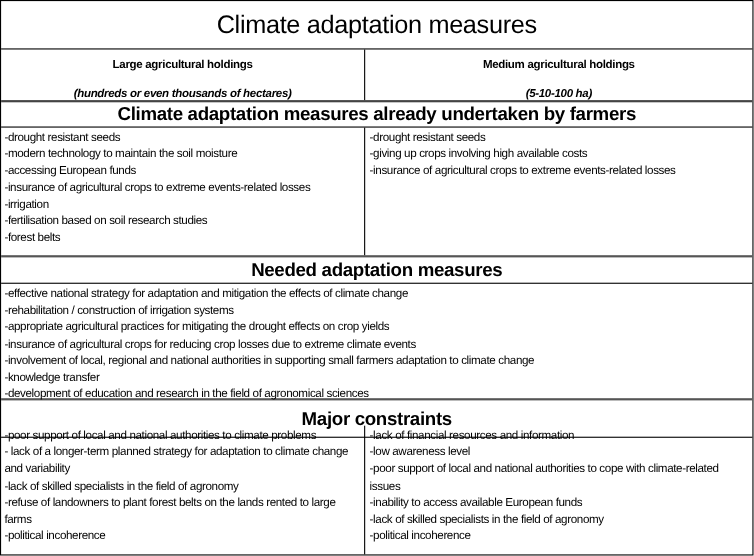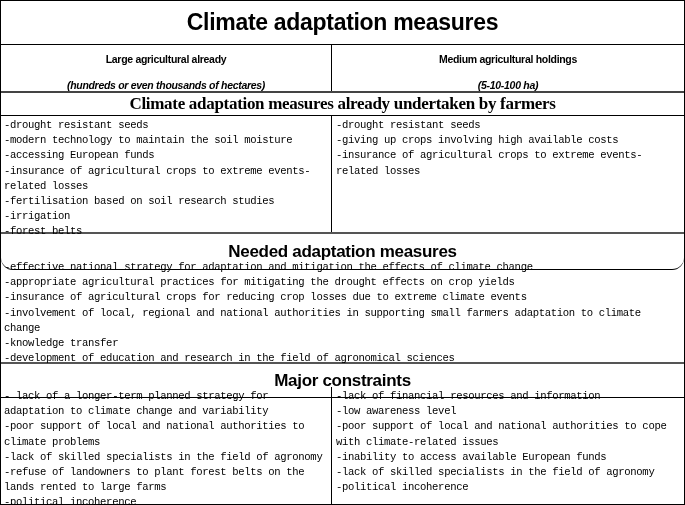--- a/index.html
+++ b/index.html
@@ -1,90 +1,91 @@
 <!DOCTYPE html>
 <html><head>
 <meta charset="utf-8">
 <style>
   html, body { margin: 0; padding: 0; background: #ffffff; }
   body { width: 685px; height: 505px; overflow: hidden; font-family: "Liberation Sans", sans-serif; color: #000; }
   .table { position: relative; width: 683px; height: 503px; border: 1px solid #000; box-sizing: content-box; }
   .row { position: absolute; left: 0; width: 683px; box-sizing: border-box; }
-  .title { top: 0; height: 44px; border-bottom: 1px solid #000; display: flex; align-items: center; justify-content: center; font-size: 23px; font-weight: bold; letter-spacing: -0.3px; }
+  .title { top: 0; height: 44px; border-bottom: 1px solid #000; display: flex; align-items: center; justify-content: center; font-size: 23px; font-weight: normal; letter-spacing: -0.3px; }
   .subhead { top: 44px; height: 48px; border-bottom: 2px solid #444; display: flex; }
   .subhead .cell { text-align: center; font-size: 10.5px; font-weight: bold; padding-top: 7px; line-height: 15px; letter-spacing: -0.3px; }
   .subhead .cell .it { font-style: italic; display: block; margin-top: 11px; }
   .cell { box-sizing: border-box; height: 100%; }
   .left { width: 331px; border-right: 1px solid #000; }
   .right { width: 352px; }
   .sec-head { display: flex; align-items: center; justify-content: center; font-weight: bold; font-size: 17px; border-bottom: 1px solid #000; letter-spacing: -0.3px; }
   .sec-body { display: flex; border-bottom: 2px solid #555; }
   .sec-body .cell { padding: 2px 3px 0 3px; font-size: 10.6px; line-height: 15.2px; letter-spacing: -0.35px; }
   .sec-body.full .cell { width: 100%; }
   .sec-body .right { padding-left: 4px; }
-  .item { display: block; font-family: Liberation Mono, monospace; }
-  .s1h { top: 92px; height: 23px; font-family: Liberation Serif, serif; }
+  .item { display: block; }
+  .s1h { top: 92px; height: 23px; }
   .s1b { top: 115px; height: 118px; }
-  .s2h { top: 233px; height: 36px; border-radius: 12px; }
+  .s2h { top: 233px; height: 24px; }
   .s2b { top: 257px; height: 106px; }
   .s3h { top: 363px; height: 34px; }
   .s3b { top: 386px; height: 117px; border-bottom: none; }
 </style>
 </head>
 <body>
 
 <div class="table">
   <div class="row title">Climate adaptation measures</div>
 
   <div class="row subhead">
     <div class="cell left">
-      <span>Large agricultural already</span>
+      <span>Large agricultural holdings</span>
       <span class="it">(hundreds or even thousands of hectares)</span>
     </div>
     <div class="cell right">
       <span>Medium agricultural holdings</span>
       <span class="it">(5-10-100 ha)</span>
     </div>
   </div>
 
   <div class="row sec-head s1h">Climate adaptation measures already undertaken by farmers</div>
   <div class="row sec-body s1b">
     <div class="cell left">
       <span class="item">-drought resistant seeds</span>
       <span class="item">-modern technology to maintain the soil moisture</span>
       <span class="item">-accessing European funds</span>
       <span class="item">-insurance of agricultural crops to extreme events-related losses</span>
+      <span class="item">-irrigation</span>
       <span class="item">-fertilisation based on soil research studies</span>
-      <span class="item">-irrigation</span>
       <span class="item">-forest belts</span>
     </div>
     <div class="cell right">
       <span class="item">-drought resistant seeds</span>
       <span class="item">-giving up crops involving high available costs</span>
       <span class="item">-insurance of agricultural crops to extreme events-related losses</span>
     </div>
   </div>
 
   <div class="row sec-head s2h">Needed adaptation measures</div>
   <div class="row sec-body full s2b">
     <div class="cell">
       <span class="item">-effective national strategy for adaptation and mitigation the effects of climate change</span>
+      <span class="item">-rehabilitation / construction of irrigation systems</span>
       <span class="item">-appropriate agricultural practices for mitigating the drought effects on crop yields</span>
       <span class="item">-insurance of agricultural crops for reducing crop losses due to extreme climate events</span>
       <span class="item">-involvement of local, regional and national authorities in supporting small farmers adaptation to climate change</span>
       <span class="item">-knowledge transfer</span>
       <span class="item">-development of education and research in the field of agronomical sciences</span>
     </div>
   </div>
 
   <div class="row sec-head s3h">Major constraints</div>
   <div class="row sec-body s3b">
     <div class="cell left">
+      <span class="item">-poor support of local and national authorities to climate problems</span>
       <span class="item">- lack of a longer-term planned strategy for adaptation to climate change and variability</span>
-      <span class="item">-poor support of local and national authorities to climate problems</span>
       <span class="item">-lack of skilled specialists in the field of agronomy</span>
       <span class="item">-refuse of landowners to plant forest belts on the lands rented to large farms</span>
       <span class="item">-political incoherence</span>
     </div>
     <div class="cell right">
       <span class="item">-lack of financial resources and information</span>
       <span class="item">-low awareness level</span>
       <span class="item">-poor support of local and national authorities to cope with climate-related issues</span>
       <span class="item">-inability to access available European funds</span>
       <span class="item">-lack of skilled specialists in the field of agronomy</span>

